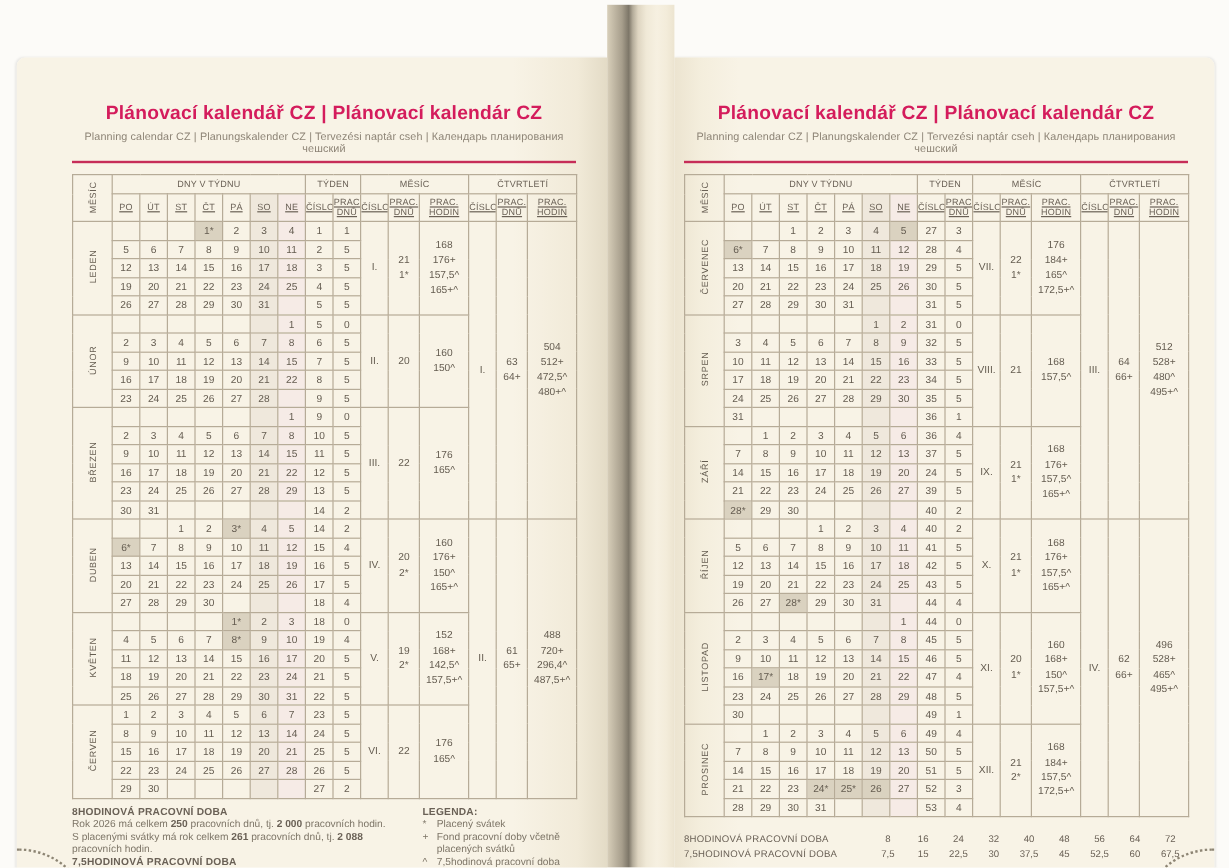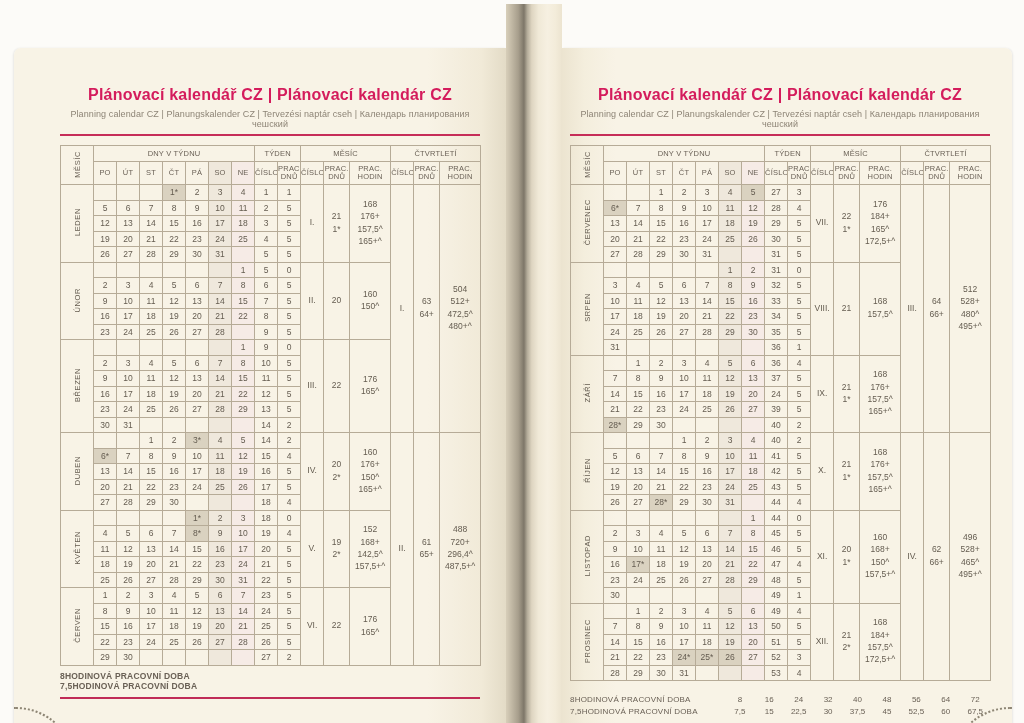--- a/index.html
+++ b/index.html
@@ -39,21 +39,21 @@
   table.cal{border-collapse:collapse;width:420px;margin-top:9px;table-layout:fixed;}
   table.cal th,table.cal td{
     border:1px solid #b6ab97;
     font-size:8.5px;font-weight:normal;
     text-align:center;vertical-align:middle;
     padding:0;color:#645c50;
     overflow:hidden;
   }
   table.cal thead th{font-size:7.5px;letter-spacing:.2px;color:#6a6156;}
   table.cal thead tr.gr th{height:15px;}
-  table.cal thead tr.sub th{height:22px;line-height:1.1;}
+  table.cal thead tr.sub th{height:22px;line-height:1.1;text-decoration:underline;}
   table.cal td{height:14.5px;}
   .vtext{writing-mode:vertical-rl;transform:rotate(180deg);font-size:7.5px;letter-spacing:.6px;display:inline-block;}
   td.mname{background:transparent;}
   th.so-h,td.so{background:#efe8dc;}
   th.ne-h,td.ne{background:#f6ebe6;}
   th.ne-h,td.ne{color:#c22750;font-weight:bold;}
   td.hol{background:#dad2c0;color:#c22750;font-weight:bold;}
   td.minfo,td.qinfo{font-size:8.5px;line-height:1.15;}
   td.lines div{margin:2.5px 0;}
 
@@ -560,21 +560,42 @@
               <td class="day ne"></td>
               <td class="wk">27</td>
               <td class="wk">2</td>
             </tr>
           </tbody>
       </table>
 
       <div class="footer-left">
         <div class="fl-text">
           <div class="f-title">8HODINOVÁ PRACOVNÍ DOBA</div>
+          <div>
+              <div class="f-line">Rok 2026 má celkem <b>250</b> pracovních dnů, tj. <b>2 000</b> pracovních hodin.</div>
+              <div class="f-line">S placenými svátky má rok celkem <b>261</b> pracovních dnů, tj. <b>2 088</b> pracovních hodin.</div>
+            </div>
           <div class="f-title">7,5HODINOVÁ PRACOVNÍ DOBA</div>
+        </div>
+        <div class="fl-legend">
+          <div class="f-title">LEGENDA:</div>
+          <div>
+              <div class="legend-item">
+                <span class="sym">*</span>
+                <span class="ltxt">Placený svátek</span>
+              </div>
+              <div class="legend-item">
+                <span class="sym">+</span>
+                <span class="ltxt">Fond pracovní doby včetně placených svátků</span>
+              </div>
+              <div class="legend-item">
+                <span class="sym">^</span>
+                <span class="ltxt">7,5hodinová pracovní doba</span>
+              </div>
+            </div>
         </div>
       </div>
       <div class="rule"></div>
     </div>
     <div class="corner-arc left"></div>
   </div>
 
   <div class="gutter"></div>
 
   <div class="page page-right">

